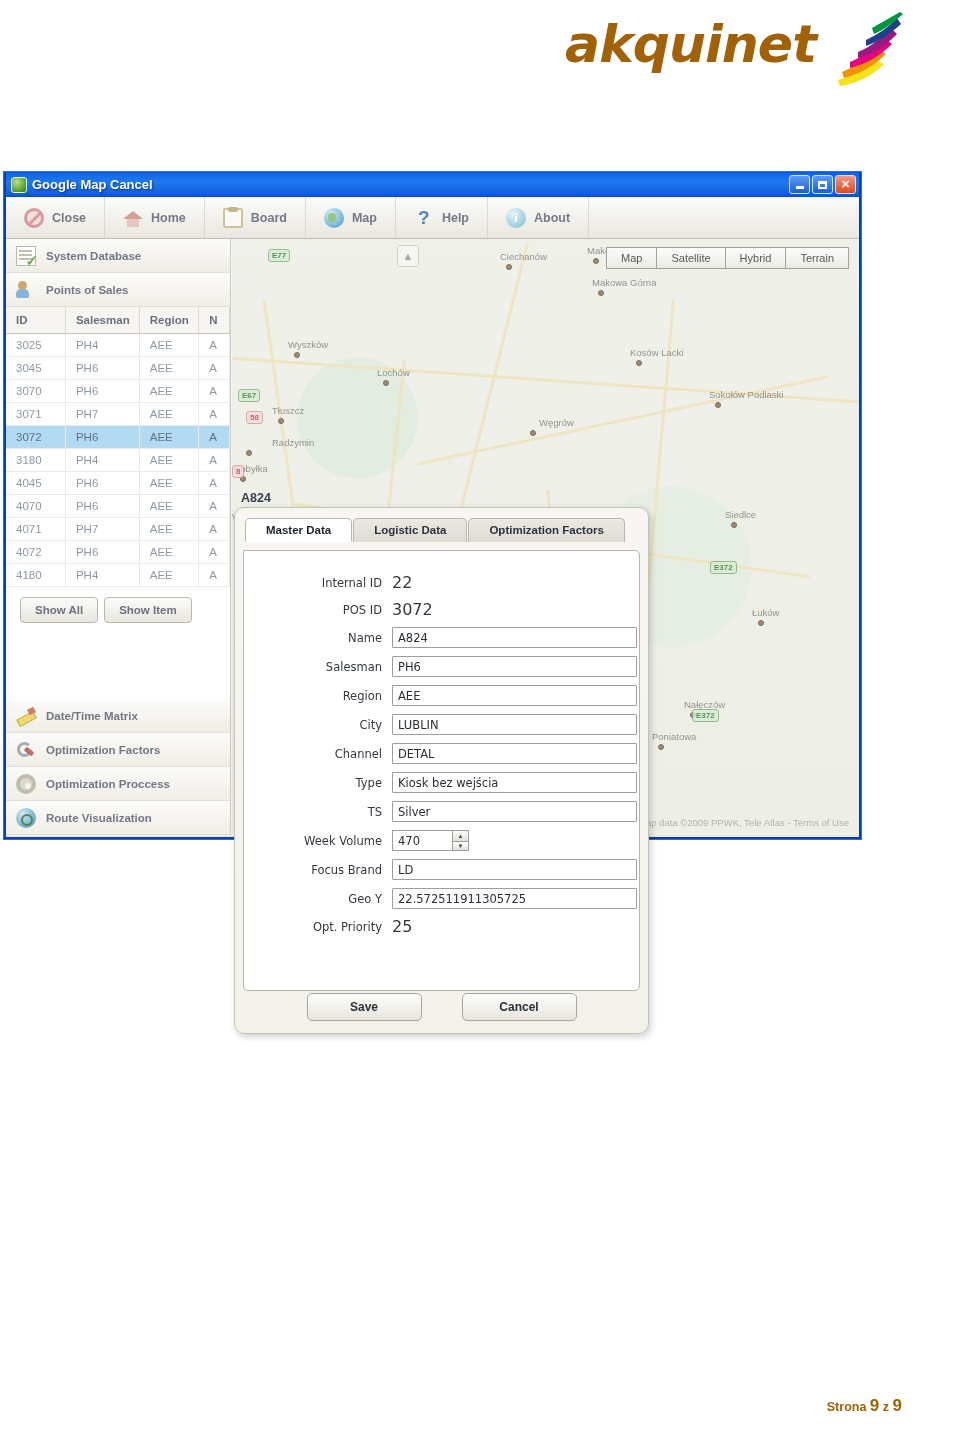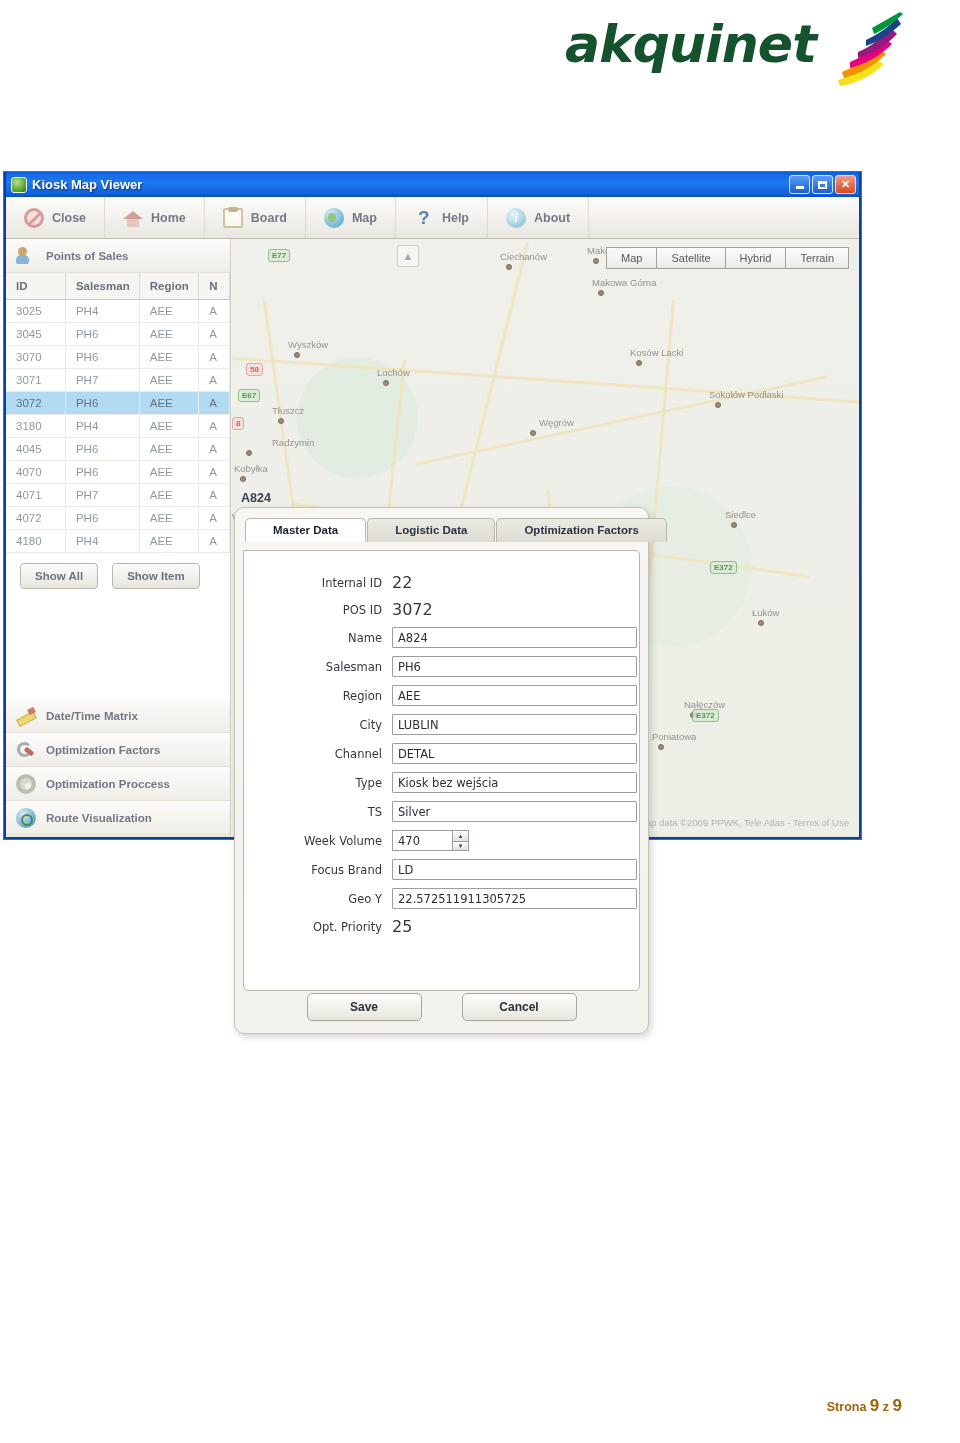--- a/index.html
+++ b/index.html
@@ -11,21 +11,21 @@
     position: relative;
     overflow: hidden;
   }
 
   
   .doc-header { position: absolute; left: 0; top: 0; width: 960px; height: 150px; }
   .logo-wrap { position: absolute; right: 55px; top: 18px; display: flex; align-items: flex-start; }
   .logo-text {
     font-family: "DejaVu Sans", sans-serif;
     font-style: italic; font-weight: bold;
-    font-size: 52px; color: #14532d; letter-spacing: -1px;
+    font-size: 52px; color: #a16207; letter-spacing: -1px;
     line-height: 1;
   }
   .logo-swoosh { position: relative; width: 95px; height: 78px; margin-left: -6px; margin-top: -6px; }
   .logo-swoosh svg { display: block; }
 
   
   .app-window {
     position: absolute; left: 4px; top: 172px;
     width: 857px; height: 667px;
     border: 2px solid #0b3fa8;
@@ -124,21 +124,21 @@
     border-bottom:1px solid #c9c6bc; background:#f6f5f1;
     opacity:.9;
   }
   .tbl td {
     font-size:11.5px; color:#7b8794; padding:5px 0 5px 10px;
     border-bottom:1px solid #eceae4; border-right:1px solid #eceae4;
     opacity:.85; white-space:nowrap; overflow:hidden;
   }
   .tbl th { border-right:1px solid #ddd9cf; }
   .tbl tr.selected td { background:#a6d4f2; color:#46596b; }
-  .tbl-btns { margin-top:10px; display:flex; gap:14px; padding:0 14px; }
+  .tbl-btns { margin-top:10px; display:flex; gap:6px; padding:0 14px; }
   .btn {
     background: linear-gradient(to bottom,#fcfcfb,#e6e3da);
     border:1px solid #b3afa3; border-radius:4px;
     font-size:11.5px; font-weight:bold; color:#5f6473;
     padding:6px 14px; opacity:.9; white-space:nowrap;
   }
   .sidebar-bottom { margin-top:auto; }
 
   
   .map-pane { position:absolute; left:226px; top:0; right:0; bottom:0; overflow:hidden;
@@ -148,21 +148,21 @@
       radial-gradient(circle at 20% 30%, #e3ece0 0 60px, transparent 61px),
       radial-gradient(circle at 70% 55%, #e6eee3 0 80px, transparent 81px),
       radial-gradient(circle at 45% 80%, #e8eee5 0 70px, transparent 71px),
       linear-gradient(to bottom,#f0f1ea,#eef0e8);
     opacity:.95;
   }
   .road { position:absolute; background:#f0e3bb; opacity:.85; }
   .city-dot { position:absolute; width:6px; height:6px; border-radius:50%; background:#a08b74; border:1px solid #7c6a56; }
   .city-lbl { position:absolute; font-size:9.5px; color:#6b6b6b; opacity:.7; white-space:nowrap; }
   .hwy-badge { position:absolute; font-size:8px; font-weight:bold; color:#2f7a3f; background:#d8ecd0; border:1px solid #7fae7b; border-radius:3px; padding:1px 3px; opacity:.8; }
-  .hwy-badge.red { color:#b34a4a; background:#f7dada; border-color:#d79797; }
+  .hwy-badge.red { color:#b34a4a; background:#f7dada; border-color:#d79797;margin-top:48px; }
 
   .map-type-bar { position:absolute; right:10px; top:8px; display:flex; z-index:6; }
   .mt-btn {
     background: linear-gradient(to bottom,#fdfdfd,#eceae5);
     border:1px solid #9e9c95; border-left:none;
     font-size:11px; color:#4d4d4d; padding:4px 14px; font-family:"Liberation Sans",sans-serif;
     opacity:.92; white-space:nowrap;
   }
   .mt-btn:first-child { border-left:1px solid #9e9c95; }
   .pan-ctl { position:absolute; left:165px; top:6px; width:22px; height:22px;
@@ -183,21 +183,21 @@
   }
   .dialog {
     position:absolute; left:228px; top:268px; width:415px; height:527px; z-index:9;
     background: linear-gradient(to bottom,#f7f6f2,#f2f1ec);
     border:1px solid #c4c1b7; border-radius:10px;
     box-shadow: 2px 3px 7px rgba(0,0,0,.18);
   }
   .tabstrip { display:flex; padding:10px 0 0 10px; height:34px; }
   .tab {
     font-size:11.5px; font-weight:bold; color:#2c3340;
-    padding:5px 27px 6px; border:1px solid #b9b6ac; border-bottom:none;
+    padding:5px 20px 6px; border:1px solid #b9b6ac; border-bottom:none;
     background: linear-gradient(to bottom,#ebe9e3,#dedbd2);
     border-radius:5px 5px 0 0; margin-right:1px; white-space:nowrap;
   }
   .tab.active { background:#fff; color:#1d222c; border-bottom:1px solid #fff; position:relative; z-index:2; }
   .tab-panel {
     position:absolute; left:8px; right:8px; top:42px; height:441px;
     background:#fff; border:1px solid #b9b6ac; border-radius:0 5px 5px 5px;
     padding:22px 0 0 0;
   }
   .frow { display:flex; align-items:center; margin-bottom:8px; }
@@ -259,21 +259,21 @@
         </g>
       </svg>
     </div>
   </div>
 </div>
 
 <div class="app-window">
 
   <div class="titlebar">
     <div class="title-icon"></div>
-    <div class="title-text">Kiosk Map Viewer</div>
+    <div class="title-text">Google Map Cancel</div>
     <div class="win-btns">
       <div class="win-btn min">
           <div class="glyph-min"></div>
         </div>
       <div class="win-btn max">
           <div class="glyph-max"></div>
         </div>
       <div class="win-btn close">
           <span>✕</span>
         </div>
@@ -303,20 +303,24 @@
     </div>
     <div class="tb-item">
       <span class="tb-ico ico-about">i</span>
       <span>About</span>
     </div>
   </div>
 
   <div class="app-body">
 
     <div class="sidebar">
+      <div class="side-btn">
+        <span class="side-ico ico-db"></span>
+        <span>System Database</span>
+      </div>
       <div class="side-btn">
         <span class="side-ico ico-pos"></span>
         <span>Points of Sales</span>
       </div>
 
       <div class="table-area">
         <table class="tbl">
           <thead>
             <tr>
               <th style="width:58px">ID</th>

